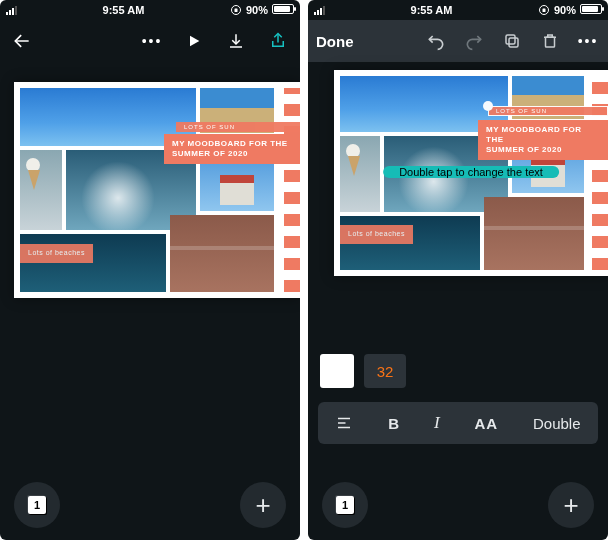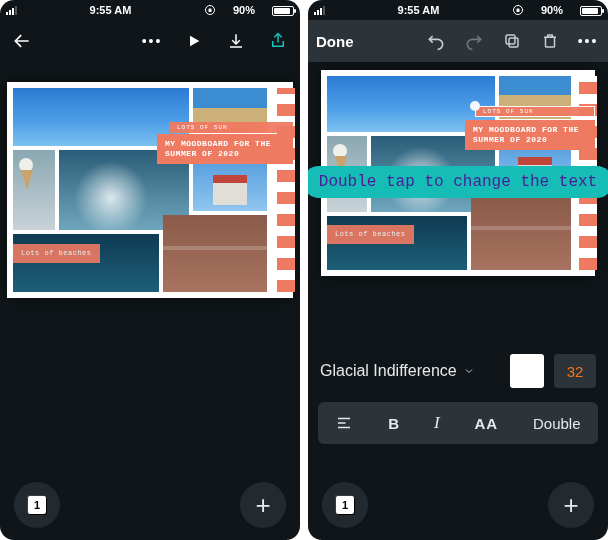--- a/index.html
+++ b/index.html
@@ -1,40 +1,40 @@
 <!DOCTYPE html>
 <html><head>
 <meta charset="utf-8">
 <style>
   * { margin: 0; padding: 0; box-sizing: border-box; }
   html, body { width: 608px; height: 540px; background: #fff; font-family: -apple-system, Helvetica, Arial, sans-serif; }
   .stage { display: flex; gap: 8px; width: 608px; height: 540px; }
-  .phone { width: 361px; height: 540px; background: #0f1518; color: #fff; position: relative; overflow: hidden; border-radius: 14px; }
+  .phone { width: 361px; height: 540px; background: #0f1518; color: #fff; position: relative; overflow: hidden; border-radius: 6px; }
 
   
   .statusbar { height: 20px; display: flex; align-items: center; justify-content: space-between; padding: 0 6px; font-size: 11px; font-weight: 600; color: #fff; }
-  .status-left, .status-right { display: flex; align-items: flex-end; gap: 17px; }
+  .status-left, .status-right { display: flex; align-items: flex-start; gap: 4px; }
   .sig-bars { display: flex; align-items: flex-end; gap: 1px; }
   .sig-bars span { width: 2px; background: #fff; display: inline-block; }
   .sig-bars span:nth-child(1){height:3px} .sig-bars span:nth-child(2){height:5px} .sig-bars span:nth-child(3){height:7px} .sig-bars span:nth-child(4){height:9px;background:#555}
   .battery { width: 22px; height: 10px; border: 1px solid #fff; border-radius: 2px; position: relative; padding:1px;}
   .battery::after { content:""; position:absolute; right:-3px; top:2px; width:2px; height:4px; background:#fff; border-radius:1px;}
   .battery i { display:block; width:90%; height:100%; background:#fff; border-radius:1px;}
 
   
   .toolbar { height: 42px; display:flex; align-items:center; padding: 0 10px; gap: 18px; }
   .toolbar.edit { background:#2c3339; gap:14px; padding:0 8px; }
   .tb-icon { width:24px; height:24px; display:flex; align-items:center; justify-content:center; color:#fff; }
   .tb-icon.accent { color:#16c1c1; }
   .tb-spacer { flex:1 1 auto; }
   .done-btn { font-size:15px; font-weight:600; color:#fff; }
   .dots::before { content:"\2022\2022\2022"; letter-spacing:2px; font-size:14px; }
 
   
-  .canvas-wrap { position:relative; width:100%; display:flex; justify-content:center;font-family:Liberation Mono, monospace; }
+  .canvas-wrap { position:relative; width:100%; display:flex; justify-content:flex-end; }
   .canvas-wrap.top { margin-top:20px; }
   .canvas-wrap.tight { margin-top:8px; }
   .moodboard { position:relative; background:#fff; box-shadow:0 0 12px rgba(0,0,0,.4); }
   .mb-a { width:286px; height:216px; }
   .mb-b { width:274px; height:206px; }
 
   
   .cell { position:absolute; overflow:hidden; }
   .sky { background:linear-gradient(#2a7bd3,#4fa0e8 60%,#7cc1f0); }
   .beach { background:linear-gradient(#3b8cd1 0 45%, #cbb079 45% 100%); }
@@ -56,21 +56,21 @@
   
   .ov { position:absolute; background:#ef7a62; color:#fff; padding:5px 8px; font-size:8px; letter-spacing:.5px; line-height:1.25; }
   .ov.small { font-size:7px; opacity:.9; }
   .ov-title { display:block; font-weight:700; }
   .ov-top { position:absolute; background:#ef7a62; color:#fff; font-size:6px; letter-spacing:1px; right:0; padding:2px 8px; opacity:.95;}
   .ov-main { right:0; }
   .selected { box-shadow:0 0 0 1px #fff inset; }
   .sel-handle { position:absolute; width:10px; height:10px; border-radius:50%; background:#fff; }
 
   
-  .tooltip-pill { position:absolute; left:50%; transform:translateX(-50%); background:#16bcb6; color:#4c1d95; font-size:16px; padding:7px 16px; border-radius:20px; white-space:nowrap; }
+  .tooltip-pill { position:absolute; left:50%; transform:translateX(-50%); background:#16bcb6; color:#000000; font-size:11px; padding:0 16px; border-radius:20px; white-space:nowrap; }
 
   
   .hint { position:absolute; left:0; right:0; text-align:center; color:#8d969b; font-size:14px; }
 
   
   .format-top { position:absolute; left:0; right:0; display:flex; align-items:center; gap:10px; padding:0 12px; height:46px; }
   .font-chip { flex:1; display:flex; align-items:center; gap:6px; color:#e6e9eb; font-size:16px; }
   .color-swatch { width:34px; height:34px; background:#fff; border-radius:3px; }
   .size-chip { width:42px; height:34px; background:#2c3339; border-radius:4px; display:flex; align-items:center; justify-content:center; font-size:15px; color:#f97316; }
   .format-bottom { position:absolute; left:10px; right:10px; height:42px; background:#2c3339; border-radius:6px; display:flex; align-items:center; justify-content:space-around; color:#e6e9eb; }
@@ -258,26 +258,20 @@
           <span class="ov-title">MY MOODBOARD FOR THE</span>
           <span class="ov-title">SUMMER OF 2020</span>
         </div>
         <div class="ov small" style="left:6px; top:155px;">Lots of beaches</div>
 
         <div class="tooltip-pill" style="top:96px;">Double tap to change the text</div>
       </div>
     </div>
 
     <div class="format-top" style="top:348px;">
-      <div class="font-chip">
-        <span>Glacial Indifference</span>
-        <svg width="12" height="12" viewBox="0 0 24 24">
-            <path d="M6 9l6 6 6-6" fill="none" stroke="#c8cdd0" stroke-width="2"></path>
-          </svg>
-      </div>
       <div class="color-swatch"></div>
       <div class="size-chip">32</div>
     </div>
 
     <div class="format-bottom" style="top:402px;">
       <span class="fb-item">
         <svg width="18" height="18" viewBox="0 0 24 24" fill="none" stroke="#e6e9eb" stroke-width="2">
             <path d="M4 6h16"></path>
             <path d="M4 12h10"></path>
             <path d="M4 18h16"></path>

